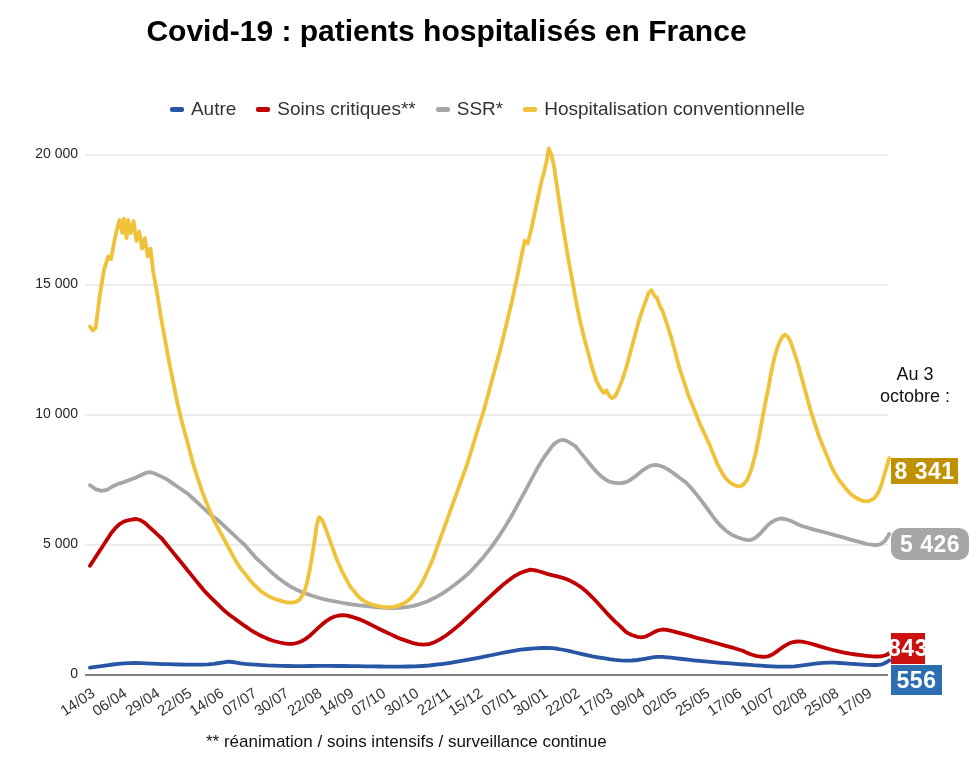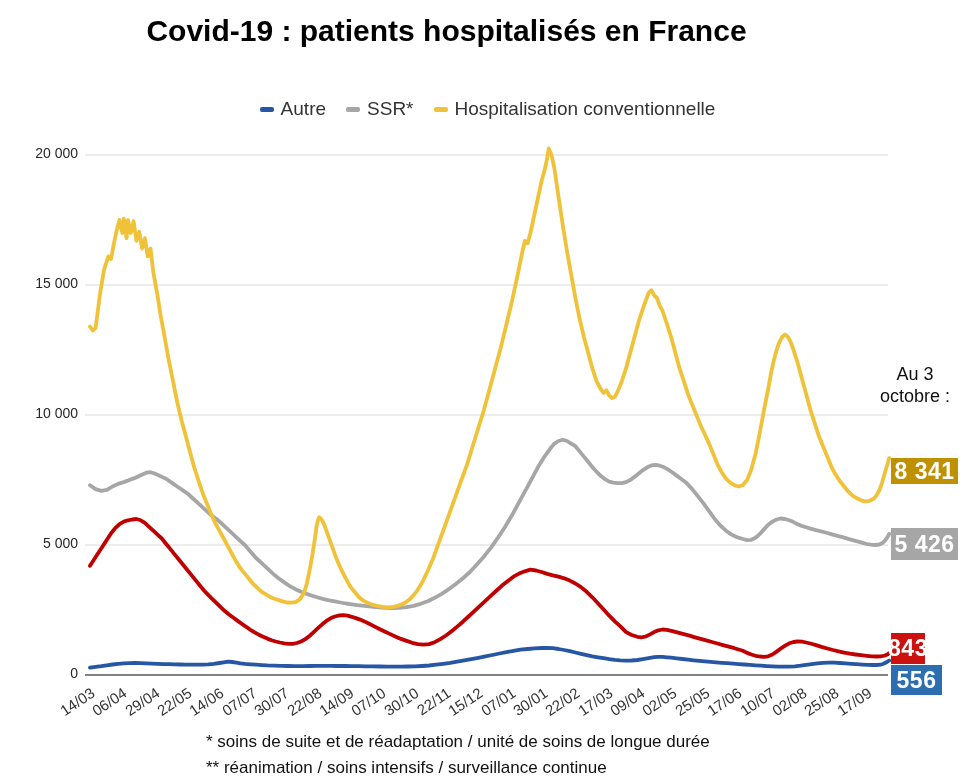--- a/index.html
+++ b/index.html
@@ -26,20 +26,24 @@
 </style>
 </head>
 <body>
 
 <div id="stage">
   <div id="chart-title">Covid-19 : patients hospitalisés en France</div>
   <div id="legend">
       <span class="legend-item">
         <span class="legend-dash" style="background: rgb(39, 87, 164);"></span>
         <span>Autre</span>
+      </span>
+      <span class="legend-item">
+        <span class="legend-dash" style="background: rgb(192, 0, 0);"></span>
+        <span>Soins critiques**</span>
       </span>
       <span class="legend-item">
         <span class="legend-dash" style="background: rgb(166, 166, 166);"></span>
         <span>SSR*</span>
       </span>
       <span class="legend-item">
         <span class="legend-dash" style="background: rgb(240, 194, 57);"></span>
         <span>Hospitalisation conventionnelle</span>
       </span>
     </div>
@@ -86,20 +90,19 @@
       <div class="x-tick-label" style="left: 772.303px; top: 684px;">25/08</div>
       <div class="x-tick-label" style="left: 804.664px; top: 684px;">17/09</div>
     </div>
   <div id="note">
     <span>Au 3</span>
     <span>octobre :</span>
   </div>
   <div id="end-labels">
       <div class="end-label" style="left: 891px; top: 665px; width: 51px; height: 30px; background: rgb(45, 110, 176);">556</div>
       <div class="end-label" style="left: 891px; top: 633px; width: 34px; height: 31px; background: rgb(204, 17, 17);">843</div>
-      <div class="end-label" style="left: 891px; top: 528px; width: 67px; height: 32px; background: rgb(166, 166, 166);">5 426</div>
+      <div class="end-label" style="left: 891px; top: 528px; width: 78px; height: 32px; background: rgb(166, 166, 166); border-radius: 10px;">5 426</div>
       <div class="end-label" style="left: 891px; top: 458px; width: 67px; height: 26px; background: rgb(191, 144, 0);">8 341</div>
     </div>
   <div id="footnotes">
-    <div>* soins de suite et de réadaptation / unité de soins de longue durée</div>
     <div>** réanimation / soins intensifs / surveillance continue</div>
   </div>
 </div>
 
 </body></html>

